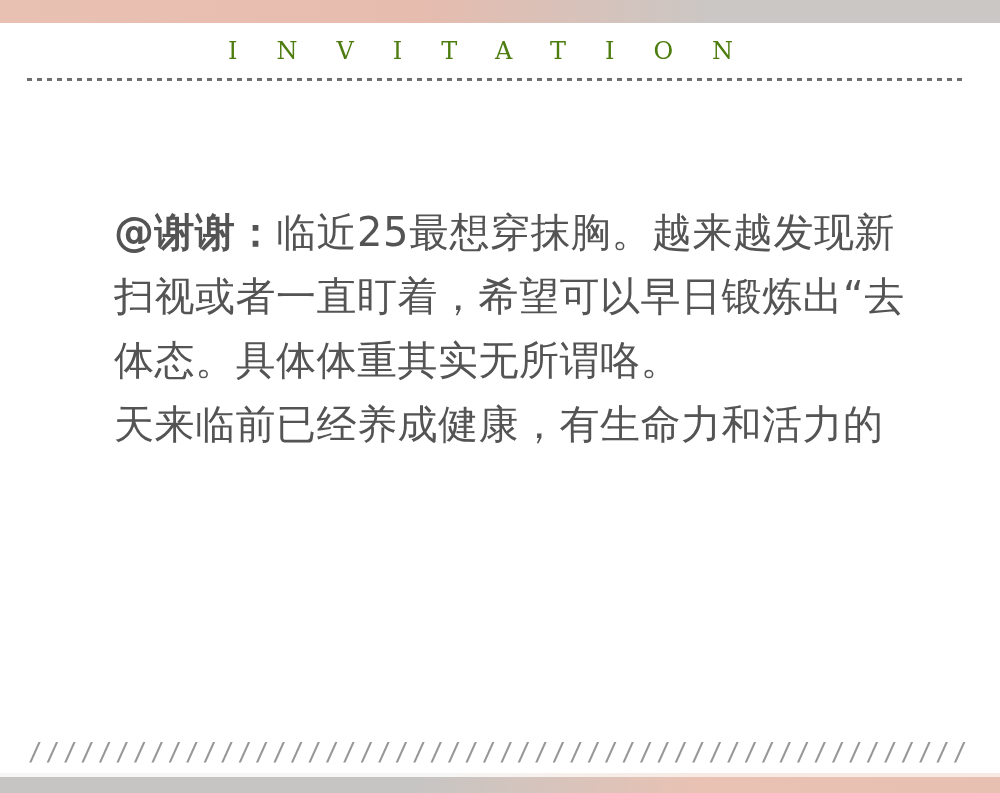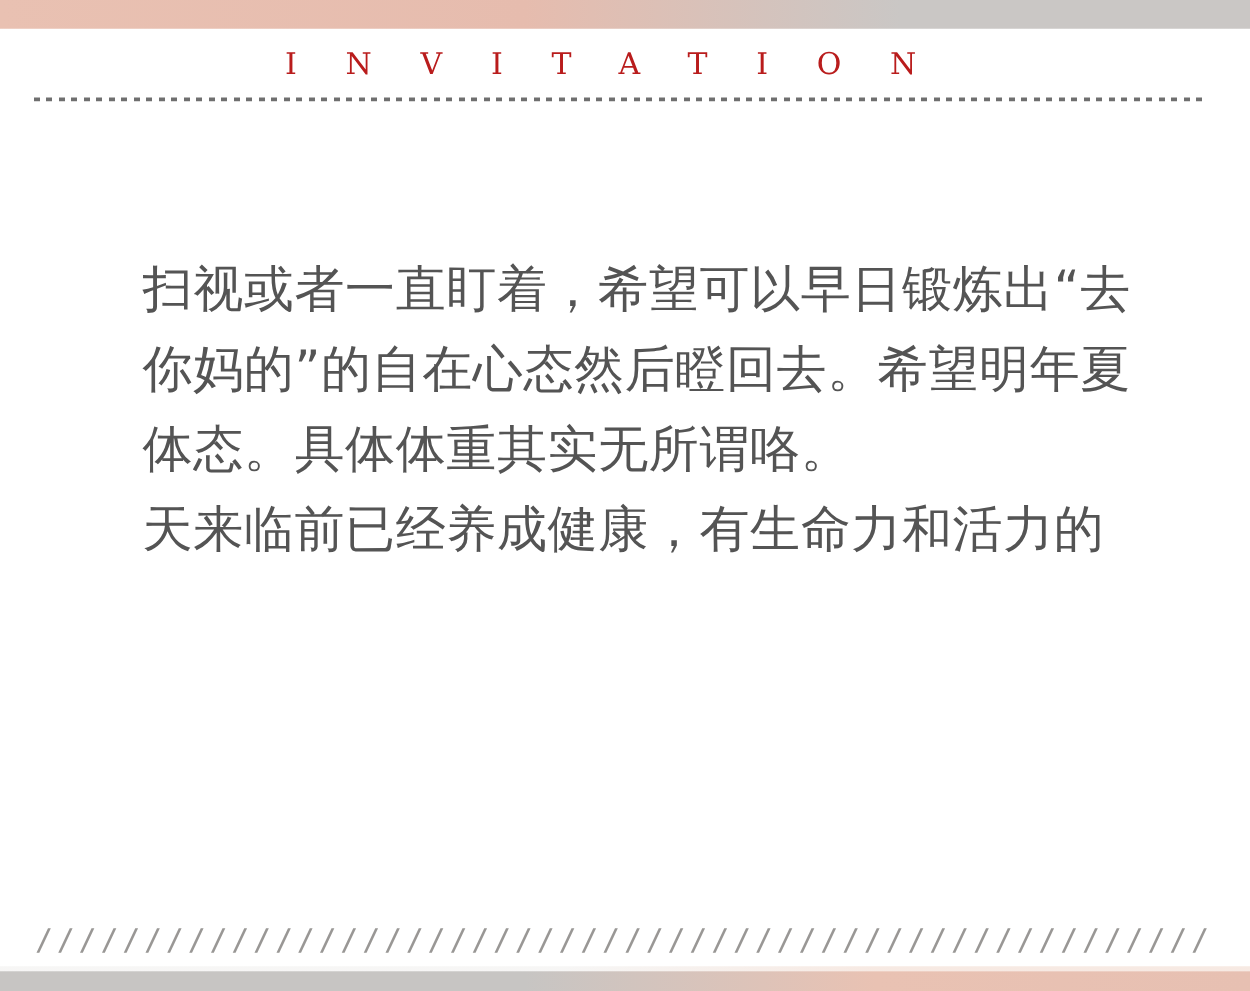--- a/index.html
+++ b/index.html
@@ -26,21 +26,21 @@
   
   .invitation-title {
     position: absolute;
     top: 37px;
     left: 0;
     width: 1000px;
     text-align: center;
     font-family: "DejaVu Serif", "Liberation Serif", serif;
     font-size: 24px;
     font-weight: 400;
-    color: #b91c1c;
+    color: #4d7c0f;
     letter-spacing: 39px;
     white-space: nowrap;
   }
   
   .dotted-divider {
     position: absolute;
     top: 78px;
     left: 27px;
     width: 938px;
     height: 3px;
@@ -97,22 +97,22 @@
 
 <div class="page">
 
   <div class="top-band"></div>
 
   <div class="invitation-title">INVITATION</div>
 
   <div class="dotted-divider"></div>
 
   <div class="quote-block">
+    <div class="quote-line"><span class="author-prefix">@谢谢：</span><span>临近25最想穿抹胸。越来越发现新</span></div>
     <div class="quote-line">扫视或者一直盯着，希望可以早日锻炼出“去</div>
-    <div class="quote-line">你妈的”的自在心态然后瞪回去。希望明年夏</div>
     <div class="quote-line">体态。具体体重其实无所谓咯。</div>
     <div class="quote-line">天来临前已经养成健康，有生命力和活力的</div>
   </div>
 
   <div class="slash-row">//////////////////////////////////////////////////////</div>
 
   <div class="bottom-band-halo"></div>
   <div class="bottom-band"></div>
 
 </div>

